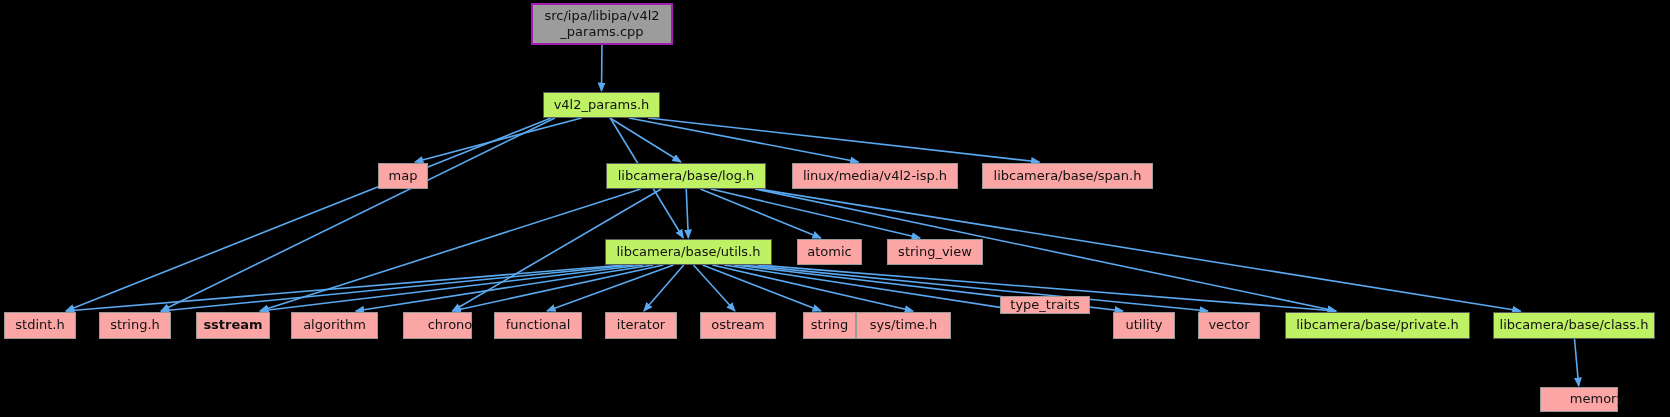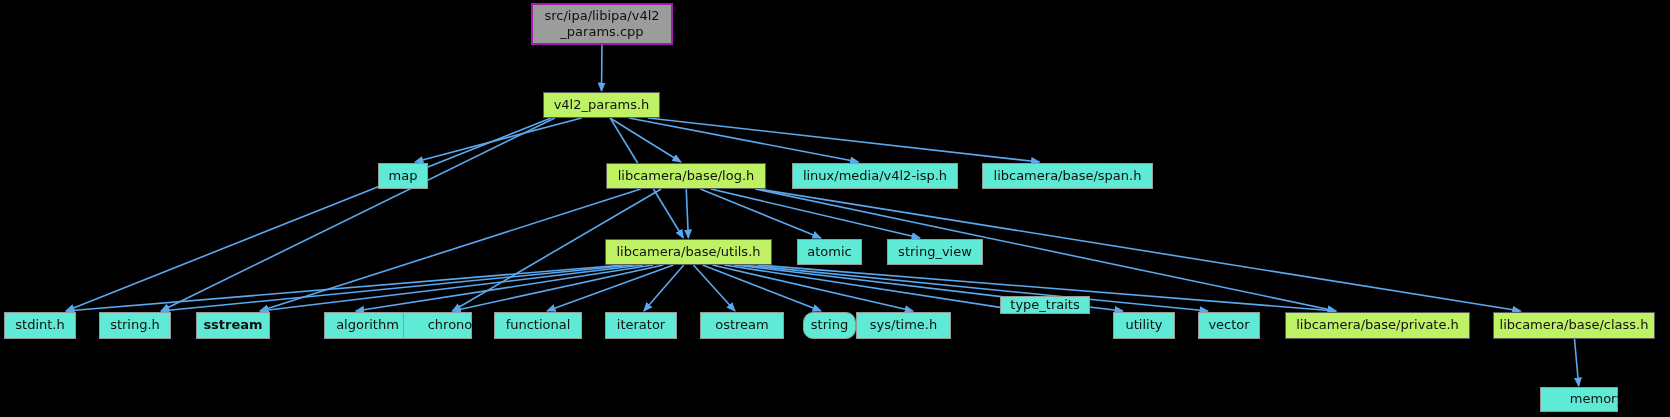--- a/index.html
+++ b/index.html
@@ -22,21 +22,21 @@
     align-items: center;
     justify-content: center;
     box-sizing: border-box;
     font-size: 13px;
     color: #111111;
     text-align: center;
     white-space: pre-line;
     line-height: 1.25;
     z-index: 2;
   }
-  .node.plain   { background: #5eead4; border: 1px solid #999999; }
+  .node.plain   { background: #fca5a5; border: 1px solid #999999; }
   .node.linked  { background: #bef264; border: 1px solid #5a5a5a; }
   .node.current { background: #9c9c9c; border: 2px solid #a21caf; }
 </style>
 </head>
 <body>
 
 <div id="canvas">
   <svg id="edges" xmlns="http://www.w3.org/2000/svg">
     <defs>
       <marker id="arrow" markerWidth="10" markerHeight="8" refX="8.5" refY="4" orient="auto" markerUnits="userSpaceOnUse">
@@ -83,26 +83,26 @@
     <div class="node plain" style="left: 378px; top: 163px; width: 50px; height: 26px;"><span>map</span></div>
     <div class="node linked" style="left: 606px; top: 163px; width: 160px; height: 26px; justify-content: center;"><span>libcamera/base/log.h</span></div>
     <div class="node plain" style="left: 792px; top: 163px; width: 166px; height: 26px;"><span>linux/media/v4l2-isp.h</span></div>
     <div class="node plain" style="left: 982px; top: 163px; width: 171px; height: 26px;"><span>libcamera/base/span.h</span></div>
     <div class="node linked" style="left: 605px; top: 239px; width: 167px; height: 26px;"><span>libcamera/base/utils.h</span></div>
     <div class="node plain" style="left: 797px; top: 239px; width: 65px; height: 26px;"><span>atomic</span></div>
     <div class="node plain" style="left: 887px; top: 239px; width: 96px; height: 26px;"><span>string_view</span></div>
     <div class="node plain" style="left: 4px; top: 312px; width: 72px; height: 27px; justify-content: center;"><span>stdint.h</span></div>
     <div class="node plain" style="left: 99px; top: 312px; width: 72px; height: 27px;"><span>string.h</span></div>
     <div class="node plain" style="left: 196px; top: 312px; width: 74px; height: 27px; font-weight: bold;"><span>sstream</span></div>
-    <div class="node plain" style="left: 291px; top: 312px; width: 87px; height: 27px; margin-left: 33px;"><span>algorithm</span></div>
+    <div class="node plain" style="left: 291px; top: 312px; width: 87px; height: 27px;"><span>algorithm</span></div>
     <div class="node plain" style="left: 403px; top: 312px; width: 69px; height: 27px; padding-left: 25px;"><span>chrono</span></div>
     <div class="node plain" style="left: 494px; top: 312px; width: 88px; height: 27px;"><span>functional</span></div>
     <div class="node plain" style="left: 605px; top: 312px; width: 72px; height: 27px;"><span>iterator</span></div>
-    <div class="node plain" style="left: 700px; top: 312px; width: 84px; height: 27px;"><span>ostream</span></div>
-    <div class="node plain" style="left: 803px; top: 312px; width: 53px; height: 27px; border-radius: 10px;"><span>string</span></div>
+    <div class="node plain" style="left: 700px; top: 312px; width: 76px; height: 27px;"><span>ostream</span></div>
+    <div class="node plain" style="left: 803px; top: 312px; width: 53px; height: 27px;"><span>string</span></div>
     <div class="node plain" style="left: 856px; top: 312px; width: 95px; height: 27px;"><span>sys/time.h</span></div>
     <div class="node plain" style="left: 1000px; top: 296px; width: 90px; height: 18px;"><span>type_traits</span></div>
     <div class="node plain" style="left: 1113px; top: 312px; width: 62px; height: 27px;"><span>utility</span></div>
     <div class="node plain" style="left: 1198px; top: 312px; width: 62px; height: 27px;"><span>vector</span></div>
     <div class="node linked" style="left: 1493px; top: 312px; width: 162px; height: 27px;"><span>libcamera/base/class.h</span></div>
     <div class="node linked" style="left: 1285px; top: 312px; width: 185px; height: 27px;"><span>libcamera/base/private.h</span></div>
     <div class="node plain" style="left: 1540px; top: 387px; width: 78px; height: 25px; padding-left: 36px;"><span>memory</span></div>
   </div>
 
 </body></html>

